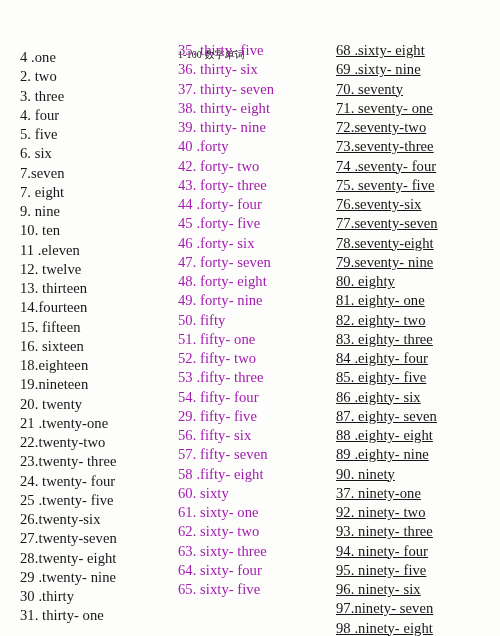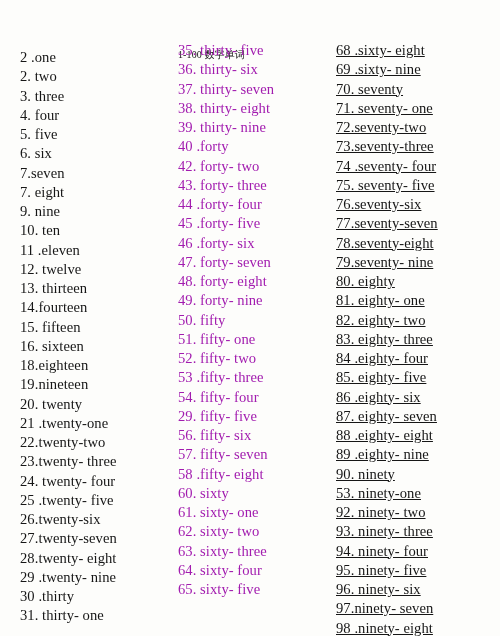--- a/index.html
+++ b/index.html
@@ -64,21 +64,21 @@
   .col-3 .num-item { color: #161616; text-decoration: underline; }
 </style>
 </head>
 <body style="background: rgb(253, 253, 251); color: rgb(26, 26, 26);">
 
 <div id="page">
 
   <div class="doc-title">1-100 数字单词</div>
 
   <div class="column col-1">
-      <span class="num-item">2 .one</span>
+      <span class="num-item">4 .one</span>
       <span class="num-item">2. two</span>
       <span class="num-item">3. three</span>
       <span class="num-item">4. four</span>
       <span class="num-item">5. five</span>
       <span class="num-item">6. six</span>
       <span class="num-item">7.seven</span>
       <span class="num-item">7. eight</span>
       <span class="num-item">9. nine</span>
       <span class="num-item">10. ten</span>
       <span class="num-item">11 .eleven</span>
@@ -150,21 +150,21 @@
       <span class="num-item">81. eighty- one</span>
       <span class="num-item">82. eighty- two</span>
       <span class="num-item">83. eighty- three</span>
       <span class="num-item">84 .eighty- four</span>
       <span class="num-item">85. eighty- five</span>
       <span class="num-item">86 .eighty- six</span>
       <span class="num-item">87. eighty- seven</span>
       <span class="num-item">88 .eighty- eight</span>
       <span class="num-item">89 .eighty- nine</span>
       <span class="num-item">90. ninety</span>
-      <span class="num-item">53. ninety-one</span>
+      <span class="num-item">37. ninety-one</span>
       <span class="num-item">92. ninety- two</span>
       <span class="num-item">93. ninety- three</span>
       <span class="num-item">94. ninety- four</span>
       <span class="num-item">95. ninety- five</span>
       <span class="num-item">96. ninety- six</span>
       <span class="num-item">97.ninety- seven</span>
       <span class="num-item">98 .ninety- eight</span>
     </div>
 
 </div>

